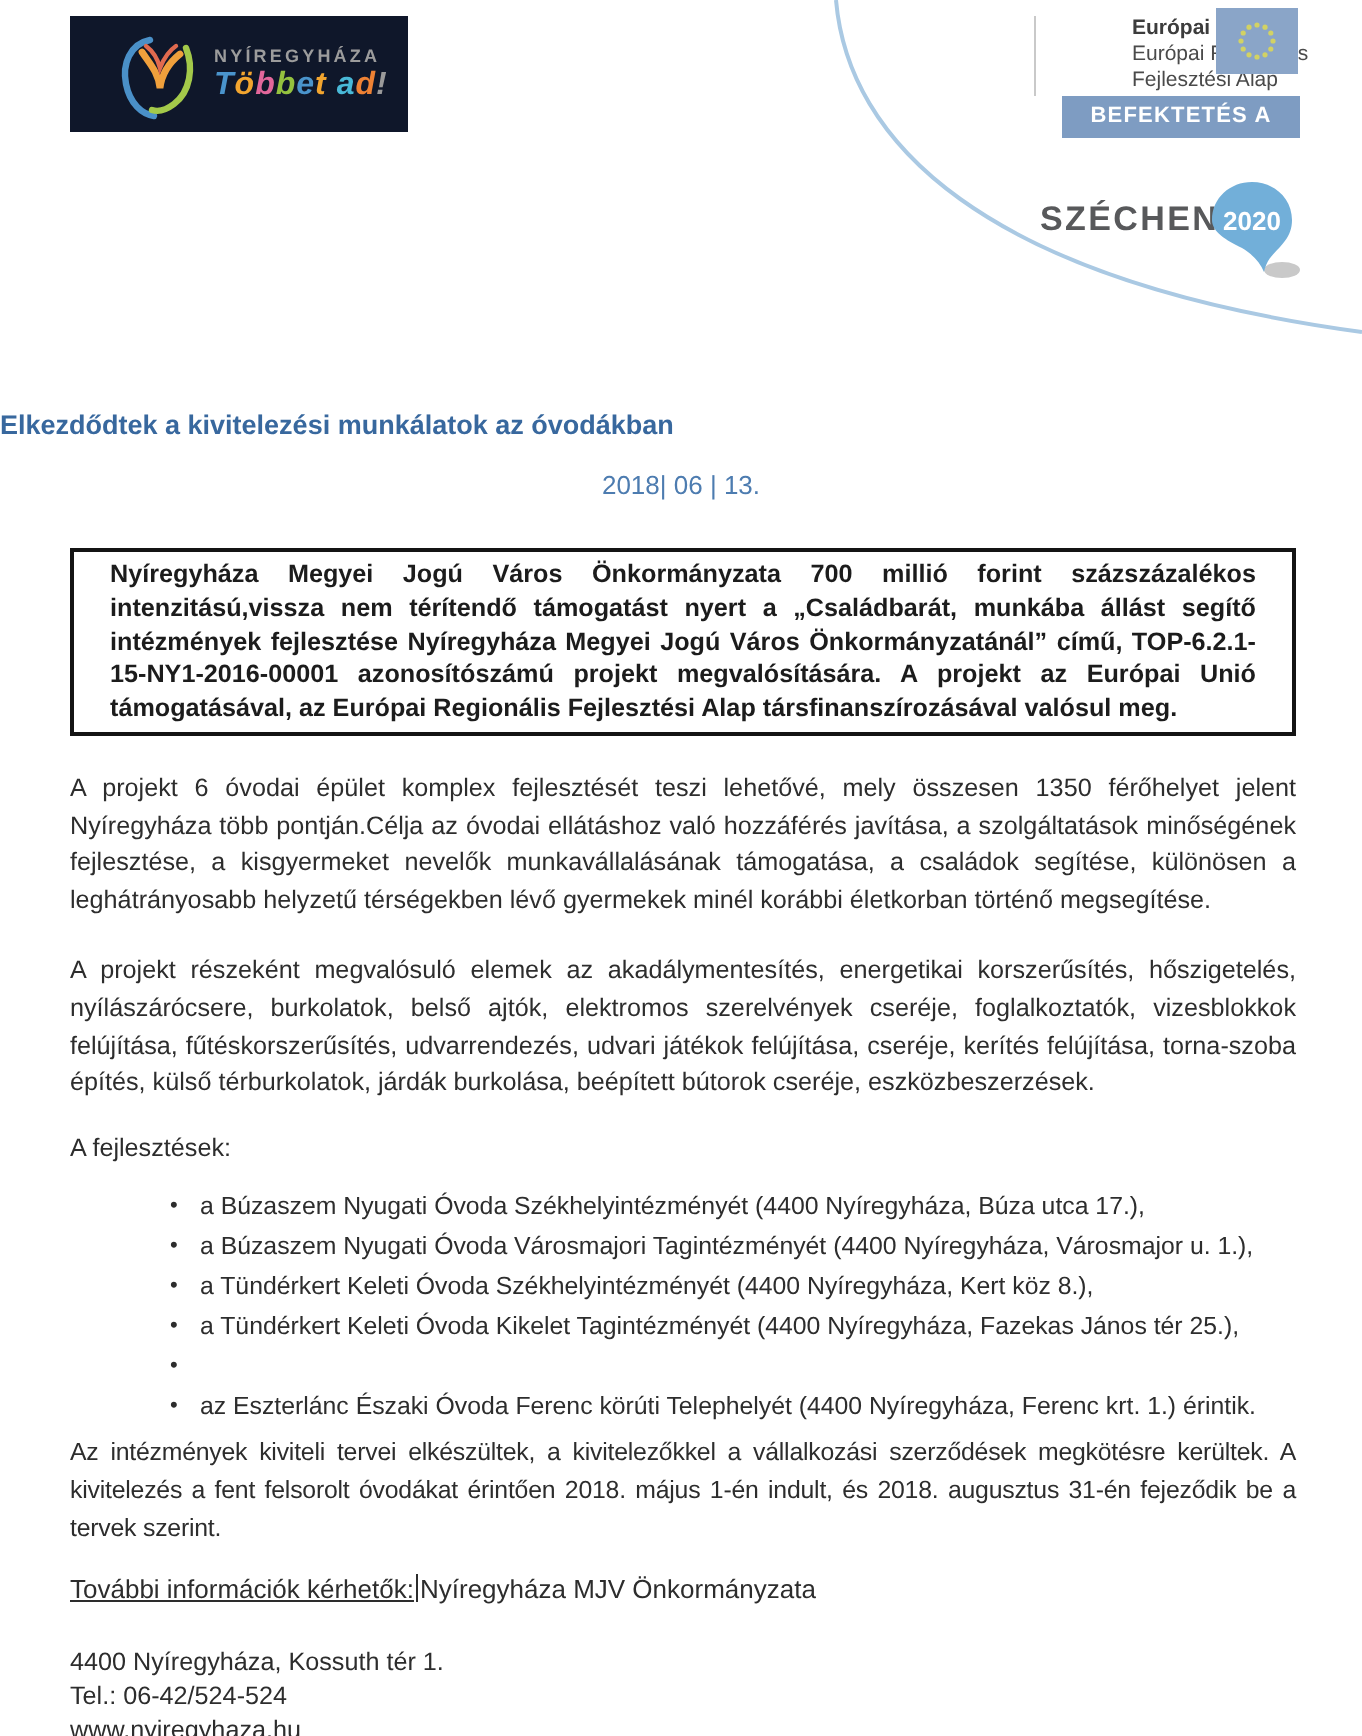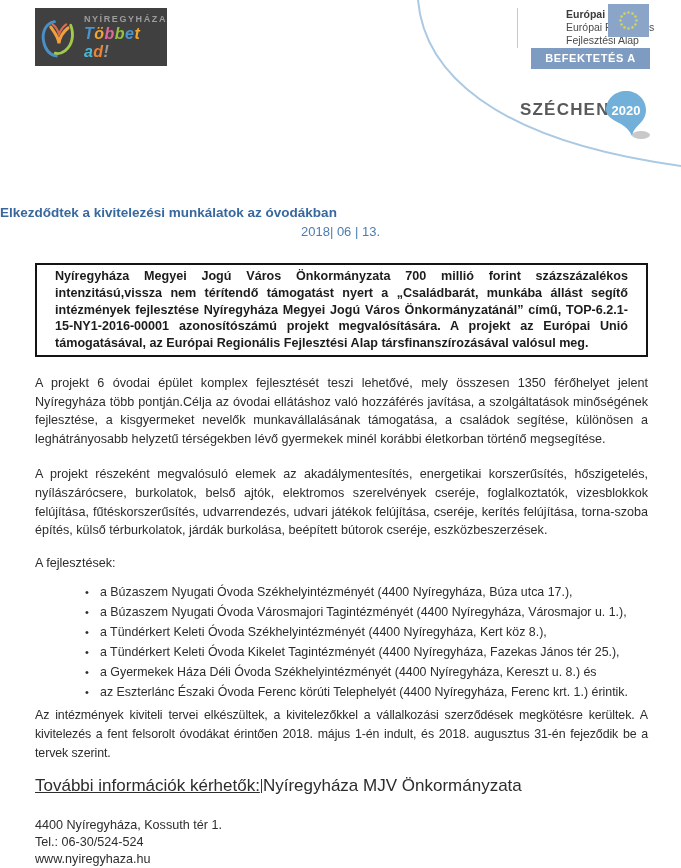--- a/index.html
+++ b/index.html
@@ -1,20 +1,20 @@
 <!DOCTYPE html>
 <html><head>
 <meta charset="utf-8">
 <style>
   html,body{margin:0;padding:0;}
   body{background:#ffffff;font-family:"Liberation Sans","DejaVu Sans",sans-serif;}
   .page{position:relative;width:681px;height:868px;background:#ffffff;overflow:hidden;}
 
   
-  .city-logo-block{position:absolute;left:35px;top:8px;width:132px;height:58px;background:#404040;display:flex;align-items:center;}
+  .city-logo-block{position:absolute;left:35px;top:8px;width:150px;height:58px;background:#0f172a;display:flex;align-items:center;padding-left:19px;}
   .tulip{margin-left:5px;}
   .city-logo-text{margin-left:6px;display:flex;flex-direction:column;}
   .city-name{font-size:9px;letter-spacing:1.6px;color:#9c9c9c;font-weight:bold;}
   .city-tagline{font-size:16px;font-weight:bold;font-style:italic;margin-top:1px;letter-spacing:.5px;}
 
   .arc-svg{position:absolute;left:390px;top:0;pointer-events:none;}
 
   .gov-block{position:absolute;left:433px;top:2px;width:90px;text-align:center;color:#918e89;font-family:"Liberation Serif","DejaVu Serif",serif;}
   .gov-line1{font-size:9.5px;letter-spacing:.4px;margin-top:2px;}
   .gov-line2{font-size:9.5px;letter-spacing:.4px;}
@@ -25,31 +25,31 @@
   .eu-flag{position:absolute;left:608px;top:4px;}
   .invest-badge{position:absolute;left:531px;top:48px;width:119px;height:21px;background:#7e9cc2;color:#ffffff;font-size:11px;font-weight:bold;letter-spacing:.6px;text-align:center;line-height:21px;}
 
   .szechenyi-word{position:absolute;left:520px;top:100px;font-size:17px;font-weight:bold;letter-spacing:1.2px;color:#58595b;}
   .szechenyi-pin{position:absolute;left:604px;top:89px;}
 
   
   .main-flow{padding-top:201px;}
   .doc-title{text-align:center;font-size:20px;font-weight:bold;color:#3f3f3f;margin:0;}
   .doc-subtitle{text-align:left;font-size:13.5px;font-weight:bold;color:#38689e;margin-top:4px;}
-  .doc-date{text-align:center;font-size:13px;color:#4d7cb0;margin-top:4px;}
+  .doc-date{text-align:center;font-size:13px;color:#4d7cb0;margin-top:15px;}
 
   
   .lead-box{margin:24px 33px 0 35px;border:2px solid #141414;padding:3px 18px;font-size:12.6px;font-weight:bold;color:#1c1c1c;text-align:justify;line-height:16.8px;}
   .para{margin:17px 33px 0 35px;font-size:12.6px;color:#2d2d2d;text-align:justify;line-height:18.6px;}
   .list-intro{margin:16px 33px 0 35px;font-size:12.6px;color:#2d2d2d;}
   .dev-list{margin-top:12px;}
   .dev-item{display:flex;margin-left:85px;margin-right:33px;line-height:20px;font-size:12.4px;color:#2d2d2d;}
   .bullet{width:15px;flex:none;font-size:11px;}
   .closing{margin:4px 33px 0 35px;font-size:12.4px;color:#2d2d2d;text-align:justify;line-height:19px;letter-spacing:-0.1px;}
-  .contact-line{margin:13px 33px 0 35px;font-size:17px;color:#2d2d2d;display:flex;align-items:flex-end;}
+  .contact-line{margin:13px 33px 0 35px;font-size:13px;color:#2d2d2d;display:flex;align-items:flex-end;}
   .contact-label{text-decoration:underline;}
   .text-cursor{display:inline-block;width:1px;height:14px;background:#2d2d2d;margin:0 1px;align-self:center;}
   .footer-block{margin:21px 33px 0 35px;font-size:12.6px;color:#2d2d2d;line-height:17.2px;}
 </style>
 </head>
 <body>
 
 <div class="page">
 
   <div class="city-logo-block">
@@ -129,36 +129,35 @@
       <div class="dev-item">
           <span class="bullet">•</span>
           <span>a Tündérkert Keleti Óvoda Székhelyintézményét (4400 Nyíregyháza, Kert köz 8.),</span>
         </div>
       <div class="dev-item">
           <span class="bullet">•</span>
           <span>a Tündérkert Keleti Óvoda Kikelet Tagintézményét (4400 Nyíregyháza, Fazekas János tér 25.),</span>
         </div>
       <div class="dev-item">
           <span class="bullet">•</span>
-          <span>a Gyermekek Háza Déli Óvoda Székhelyintézményét (4400 Nyíregyháza, Kereszt u. 8.) és</span>
         </div>
       <div class="dev-item">
           <span class="bullet">•</span>
           <span>az Eszterlánc Északi Óvoda Ferenc körúti Telephelyét (4400 Nyíregyháza, Ferenc krt. 1.) érintik.</span>
         </div>
     </div>
 
     <p class="closing">Az intézmények kiviteli tervei elkészültek, a kivitelezőkkel a vállalkozási szerződések megkötésre kerültek. A kivitelezés a fent felsorolt óvodákat érintően 2018. május 1-én indult, és 2018. augusztus 31-én fejeződik be a tervek szerint.</p>
 
     <div class="contact-line">
       <span class="contact-label">További információk kérhetők:</span>
         <span class="text-cursor"></span>
         <span>Nyíregyháza MJV Önkormányzata</span>
     </div>
 
     <div class="footer-block">
       <div>4400 Nyíregyháza, Kossuth tér 1.</div>
-      <div>Tel.: 06-30/524-524</div>
+      <div>Tel.: 06-42/524-524</div>
       <div>www.nyiregyhaza.hu</div>
     </div>
 
   </div>
 </div>
 
 </body></html>

